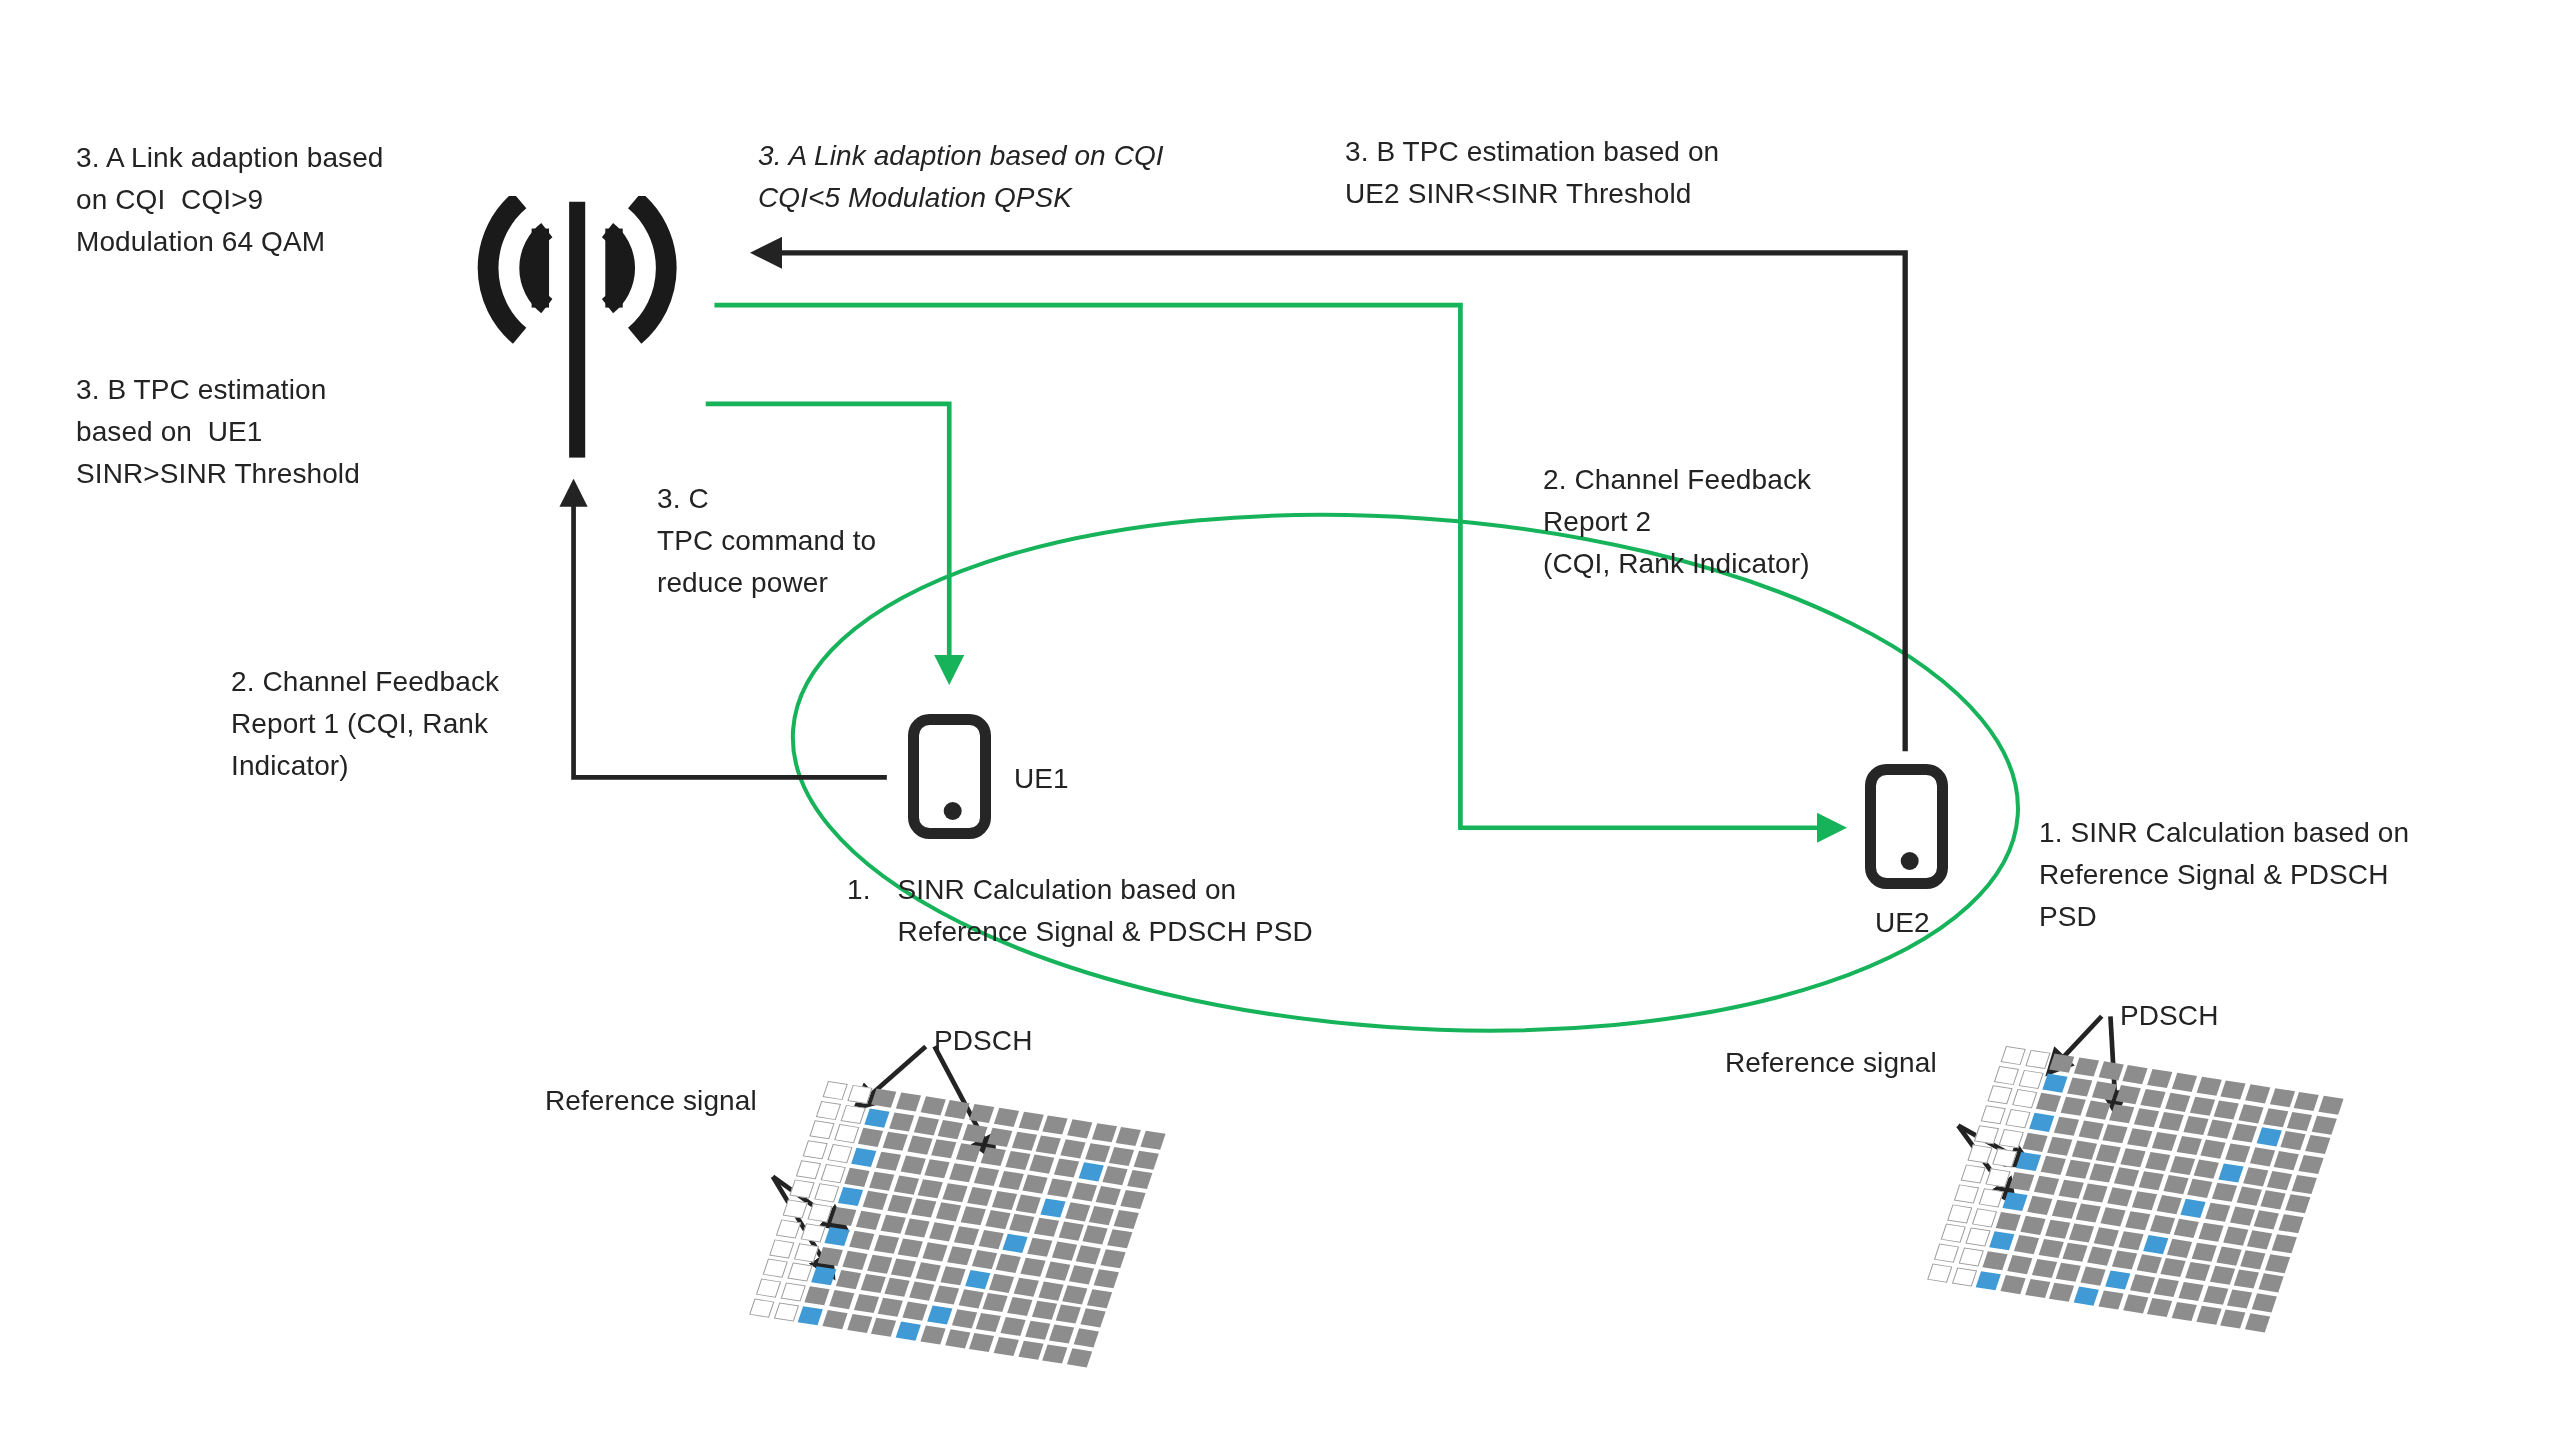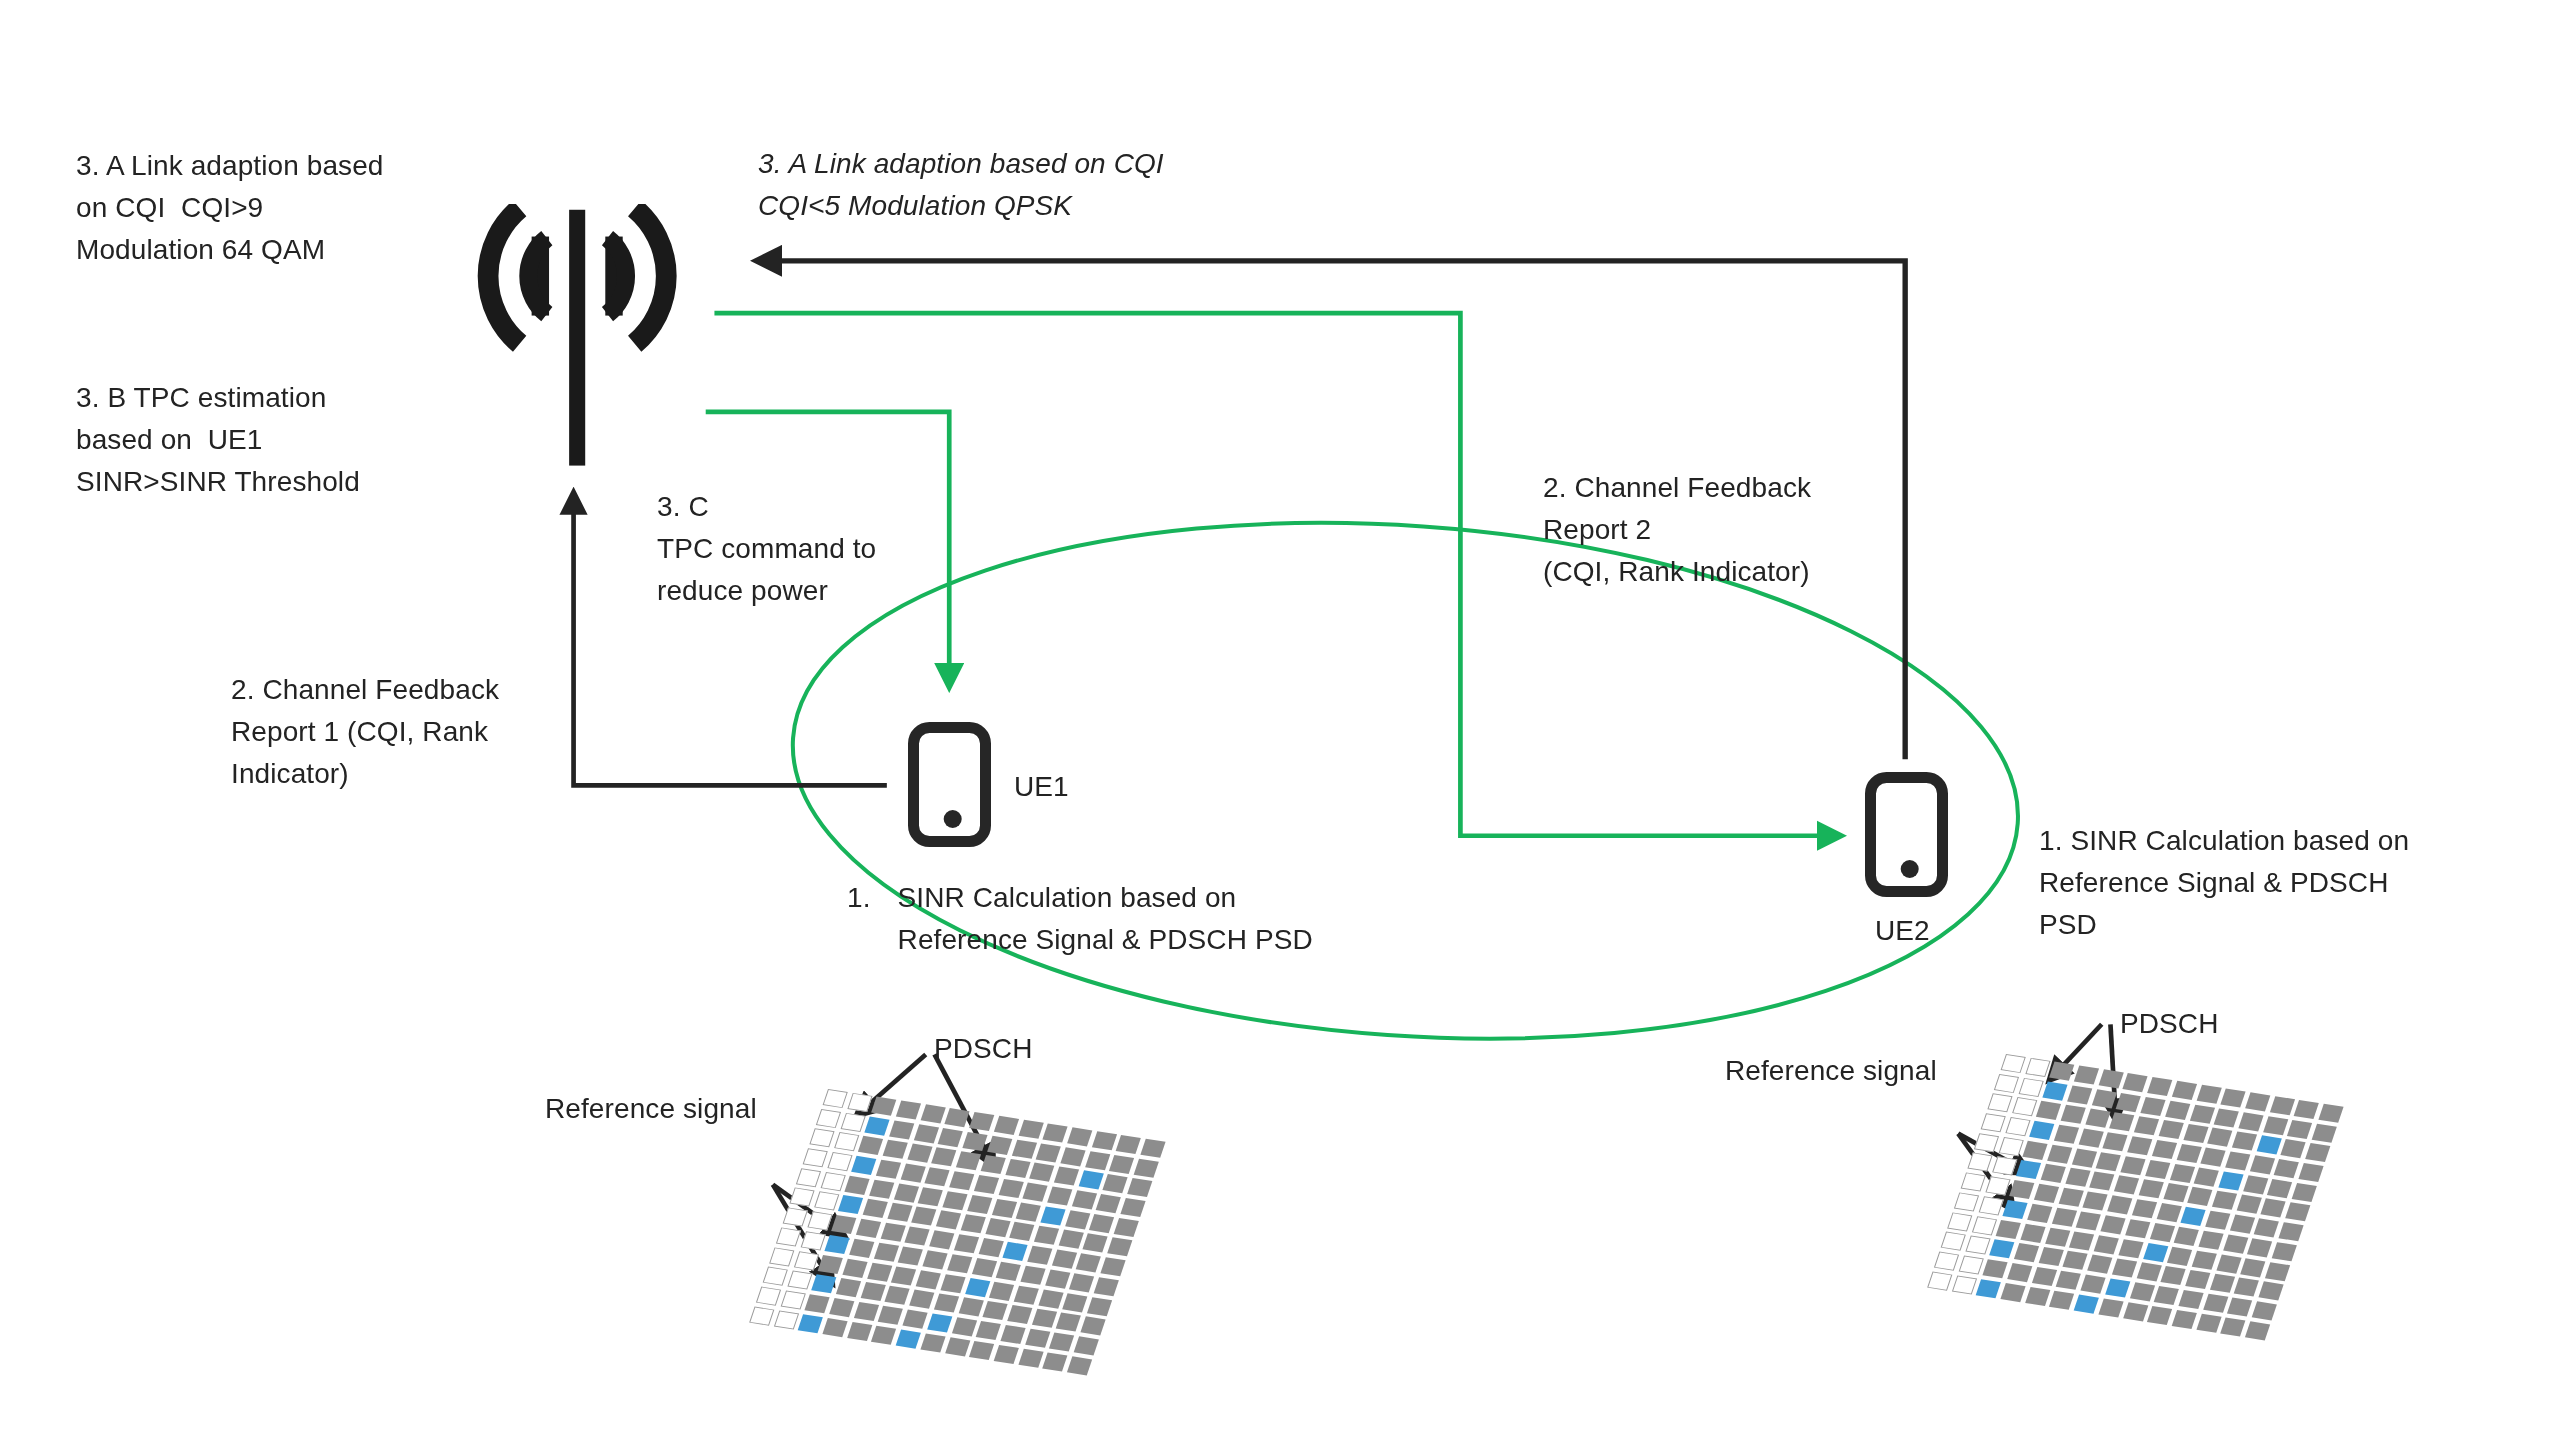--- a/index.html
+++ b/index.html
@@ -5,21 +5,21 @@
   :root{
     --ink:#232323;
     --green:#17b35a;
     --gray-cell:#8d8d8d;
     --blue-cell:#3f9ad6;
     --white-cell-border:#9b9b9b;
   }
   *{margin:0;padding:0;box-sizing:border-box;}
   html,body{width:2576px;height:1449px;background:#ffffff;overflow:hidden;}
   body{font-family:"Liberation Sans", sans-serif;color:var(--ink);}
-  .canvas{position:absolute;left:0;top:16px;width:2576px;height:1120px;}
+  .canvas{position:absolute;left:0;top:8px;width:2576px;height:1120px;}
   .txt{
     position:absolute;
     font-size:28px;
     line-height:42px;
     white-space:pre-wrap;
     color:var(--ink);
     letter-spacing:0.1px;
   }
   svg.overlay{position:absolute;left:0;top:0;width:2576px;height:1449px;}
   
@@ -91,20 +91,22 @@
     <path d="M 80.1 -14.1 A 132 132 0 0 0 80.1 188.1" fill="none" stroke="#1a1a1a" stroke-width="31"></path>
     <path d="M 211.3 30.3 A 72 72 0 0 1 211.3 143.7" fill="none" stroke="#1a1a1a" stroke-width="27"></path>
     <path d="M 251.9 -14.1 A 132 132 0 0 1 251.9 188.1" fill="none" stroke="#1a1a1a" stroke-width="31"></path>
   </svg>
 
   <div class="txt" style="left:76px;top:129px;">3. A Link adaption based
 on CQI  CQI&gt;9
 Modulation 64 QAM</div>
   <div class="txt" style="left:758px;top:127px;font-style:italic;">3. A Link adaption based on CQI
 CQI&lt;5 Modulation QPSK</div>
+  <div class="txt" style="left:1345px;top:123px;">3. B TPC estimation based on
+UE2 SINR&lt;SINR Threshold</div>
   <div class="txt" style="left:76px;top:361px;">3. B TPC estimation
 based on  UE1
 SINR&gt;SINR Threshold</div>
   <div class="txt" style="left:629px;top:470px;margin-left:28px;">3. C
 TPC command to
 reduce power</div>
   <div class="txt" style="left:231px;top:653px;">2. Channel Feedback
 Report 1 (CQI, Rank
 Indicator)</div>
   <div class="txt" style="left:1543px;top:451px;">2. Channel Feedback

